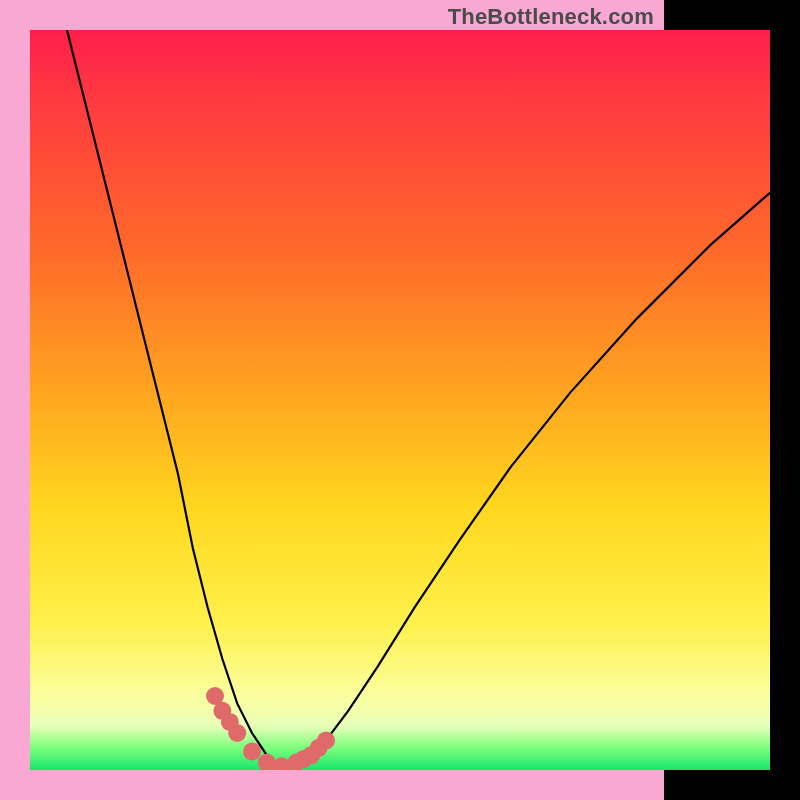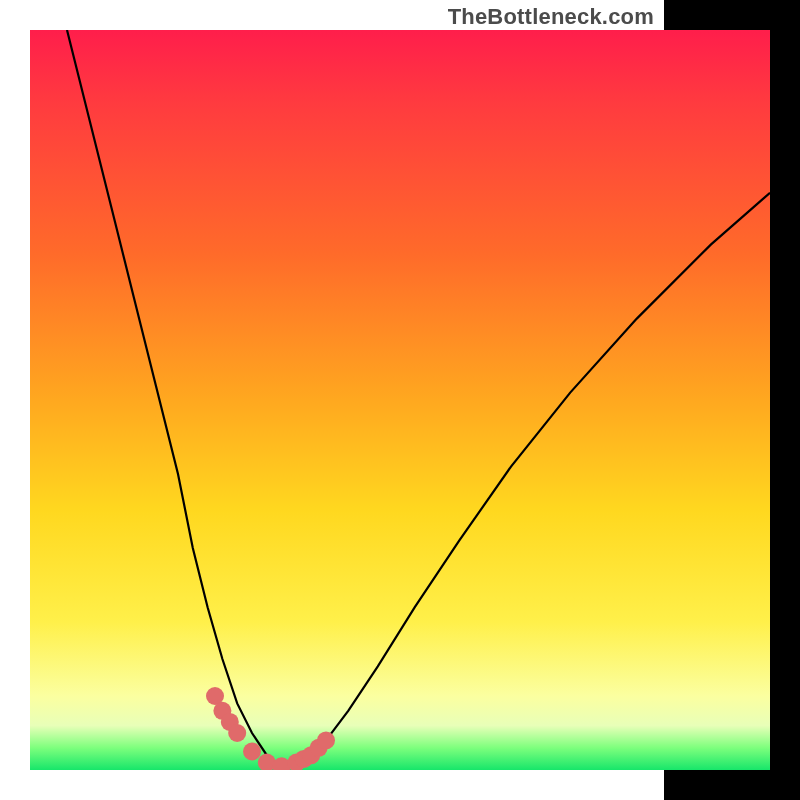--- a/index.html
+++ b/index.html
@@ -9,21 +9,21 @@
     height: 800px;
     background: #000;
     font-family: Arial, Helvetica, sans-serif;
   }
   .frame {
     position: absolute;
     left: 0;
     top: 0;
     width: 664px;
     height: 800px;
-    background: #ffffff;
+    background: #f9a8d4;
   }
   .watermark {
     position: absolute;
     top: 4px;
     right: 10px;
     color: #4b4b4b;
     font-size: 22px;
     font-weight: 600;
     letter-spacing: 0.2px;
     font-family: Arial, Helvetica, sans-serif;

